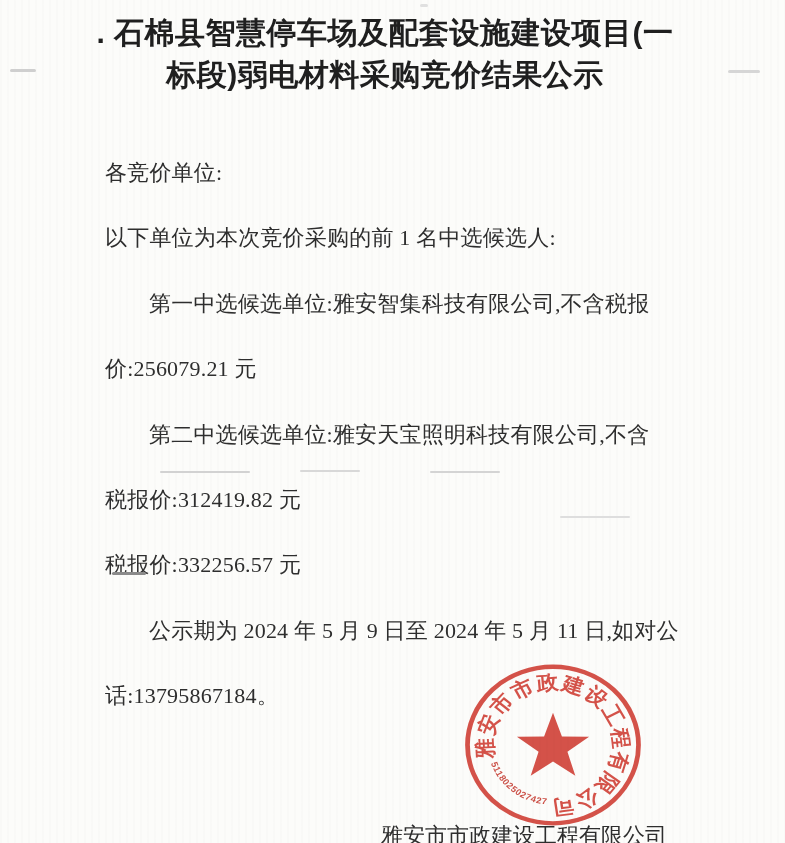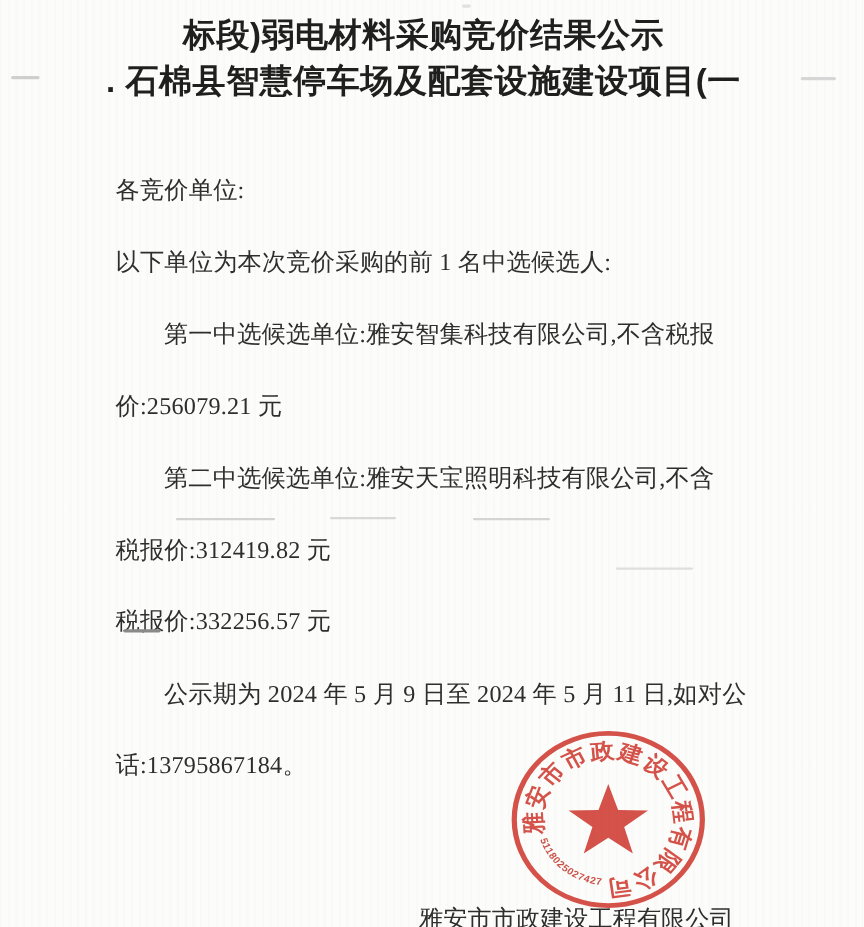--- a/index.html
+++ b/index.html
@@ -59,22 +59,22 @@
   .a6 { left: 300px; top: 470px; width: 60px; height: 2px; background:#d8d8d8; }
   .a7 { left: 430px; top: 471px; width: 70px; height: 2px; background:#d4d4d4; }
   .a8 { left: 560px; top: 516px; width: 70px; height: 2px; background:#dedede; }
 </style>
 </head>
 <body>
 
 <div class="page">
 
   <div class="doc-title">
+    <div>. 石棉县智慧停车场及配套设施建设项目(一</div>
     <div>标段)弱电材料采购竞价结果公示</div>
-    <div>. 石棉县智慧停车场及配套设施建设项目(一</div>
   </div>
 
   <div class="doc-body">
     <div class="line">各竞价单位:</div>
     <div class="line">以下单位为本次竞价采购的前 1 名中选候选人:</div>
     <div class="line indent">第一中选候选单位:雅安智集科技有限公司,不含税报</div>
     <div class="line">价:256079.21 元</div>
     <div class="line indent">第二中选候选单位:雅安天宝照明科技有限公司,不含</div>
     <div class="line">税报价:312419.82 元</div>
     <div class="line">税报价:332256.57 元</div>

